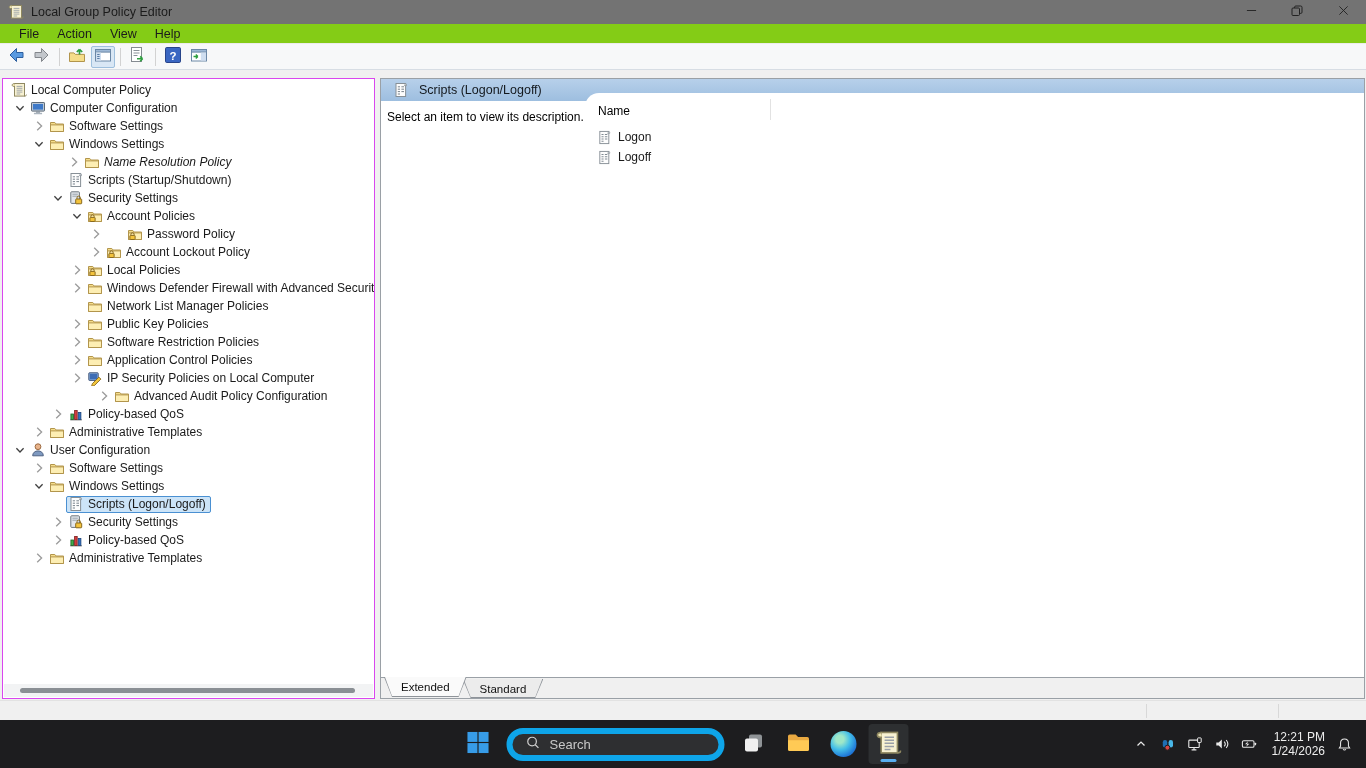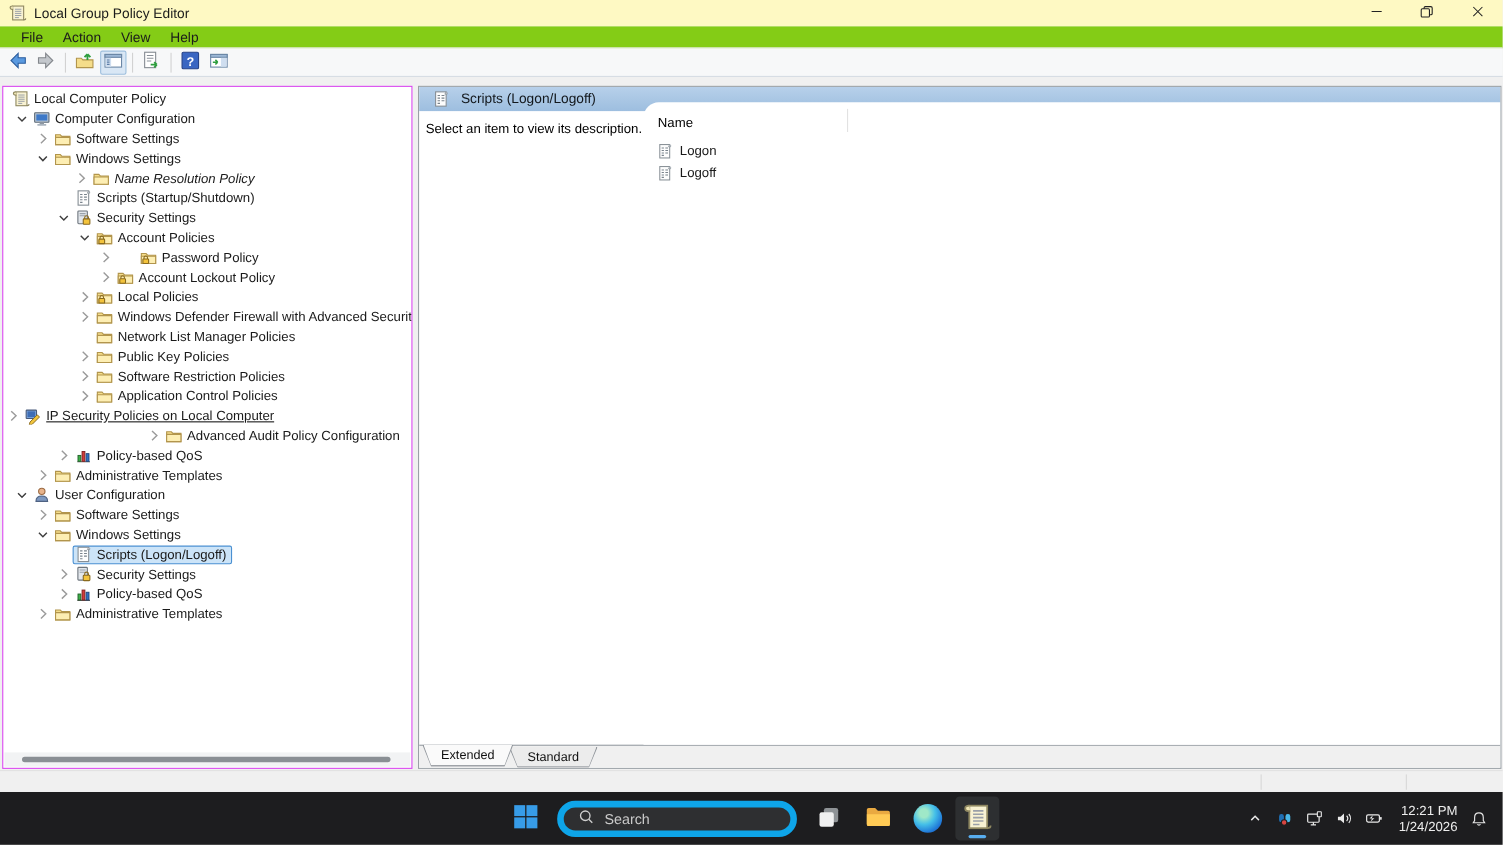--- a/index.html
+++ b/index.html
@@ -1,20 +1,20 @@
 <!DOCTYPE html>
 <html><head>
 <meta charset="utf-8">
 <style>
   * { box-sizing: border-box; margin: 0; padding: 0; }
   html,body { width:1366px; height:768px; overflow:hidden; font-family:"Liberation Sans",sans-serif; font-size:12px; color:#1a1a1a; background:#f0f0f0; }
 
   
   #window { position:absolute; left:0; top:0; width:1366px; height:720px; background:#f3f3f3; }
-  #titlebar { position:absolute; left:0; top:0; right:0; height:24px; display:flex; align-items:center; background:#fef9c3; }
+  #titlebar { position:absolute; left:0; top:0; right:0; height:24px; display:flex; align-items:center; background:#737373; }
   #title-icon { margin-left:8px; width:16px; height:16px; display:flex; }
   #title-text { margin-left:7px; font-size:12.5px; color:#1b1b1b; }
   #win-controls { position:absolute; right:0; top:0; height:24px; display:flex; }
   .win-btn { width:46px; height:24px; display:flex; align-items:center; justify-content:center; }
 
   #menubar { position:absolute; left:0; top:24px; right:0; height:20px; display:flex; align-items:flex-end; background:#84cc16; border-bottom:1px solid #ececec; padding-left:10px; }
   .menu-item { padding:2px 9px; font-size:12.5px; color:#1b1b1b; }
 
   #toolbar { position:absolute; left:0; top:44px; right:0; height:26px; display:flex; align-items:center; background:#f7f8f9; border-bottom:1px solid #d7dde4; padding-left:3px; }
   .tb-btn { width:24px; height:22px; margin:0 1px; display:flex; align-items:center; justify-content:center; border:1px solid transparent; border-radius:2px; }
@@ -426,38 +426,38 @@
             <span class="node">
               <span class="tree-ico">
                 <svg width="16" height="16" viewBox="0 0 16 16" xmlns="http://www.w3.org/2000/svg">
                   <path d="M1.5 13.5v-9h4.3l1.4 1.5h7.3v7.5z" fill="#f5dd8a" stroke="#b2954c"></path>
                   <path d="M1.5 13.5v-6.6h13v6.6z" fill="#fdeeb3" stroke="#b2954c"></path>
                 </svg>
               </span>
               <span class="tree-lbl">Application Control Policies</span>
             </span>
           </div>
-          <div class="tree-row" style=" text-decoration: underline;">
+          <div class="tree-row" style="padding-left: 65px;">
             <span class="chev">
               <svg width="16" height="16" viewBox="0 0 16 16" xmlns="http://www.w3.org/2000/svg">
                 <path d="M6.2 3.8L10.6 8l-4.4 4.2" fill="none" stroke="#9b9b9b" stroke-width="1.3"></path>
               </svg>
             </span>
             <span class="node">
               <span class="tree-ico">
                 <svg width="16" height="16" viewBox="0 0 16 16" xmlns="http://www.w3.org/2000/svg">
                   <rect x="1.8" y="2.8" width="9.4" height="7.6" rx="0.6" fill="#7fa8dc" stroke="#47597a"></rect>
                   <rect x="3" y="4" width="7" height="5.2" fill="#3e6db5"></rect>
                   <path d="M5.3 13.7l6.6-6.6 2 2-6.6 6.6-2.7.7z" fill="#f2c63e" stroke="#8a6a1e" stroke-width="0.9"></path>
                 </svg>
               </span>
               <span class="tree-lbl">IP Security Policies on Local Computer</span>
             </span>
           </div>
-          <div class="tree-row" style="padding-left: 92px; margin-left: 36px;">
+          <div class="tree-row" style="padding-left: 92px;">
             <span class="chev">
               <svg width="16" height="16" viewBox="0 0 16 16" xmlns="http://www.w3.org/2000/svg">
                 <path d="M6.2 3.8L10.6 8l-4.4 4.2" fill="none" stroke="#9b9b9b" stroke-width="1.3"></path>
               </svg>
             </span>
             <span class="node">
               <span class="tree-ico">
                 <svg width="16" height="16" viewBox="0 0 16 16" xmlns="http://www.w3.org/2000/svg">
                   <path d="M1.5 13.5v-9h4.3l1.4 1.5h7.3v7.5z" fill="#f5dd8a" stroke="#b2954c"></path>
                   <path d="M1.5 13.5v-6.6h13v6.6z" fill="#fdeeb3" stroke="#b2954c"></path>

